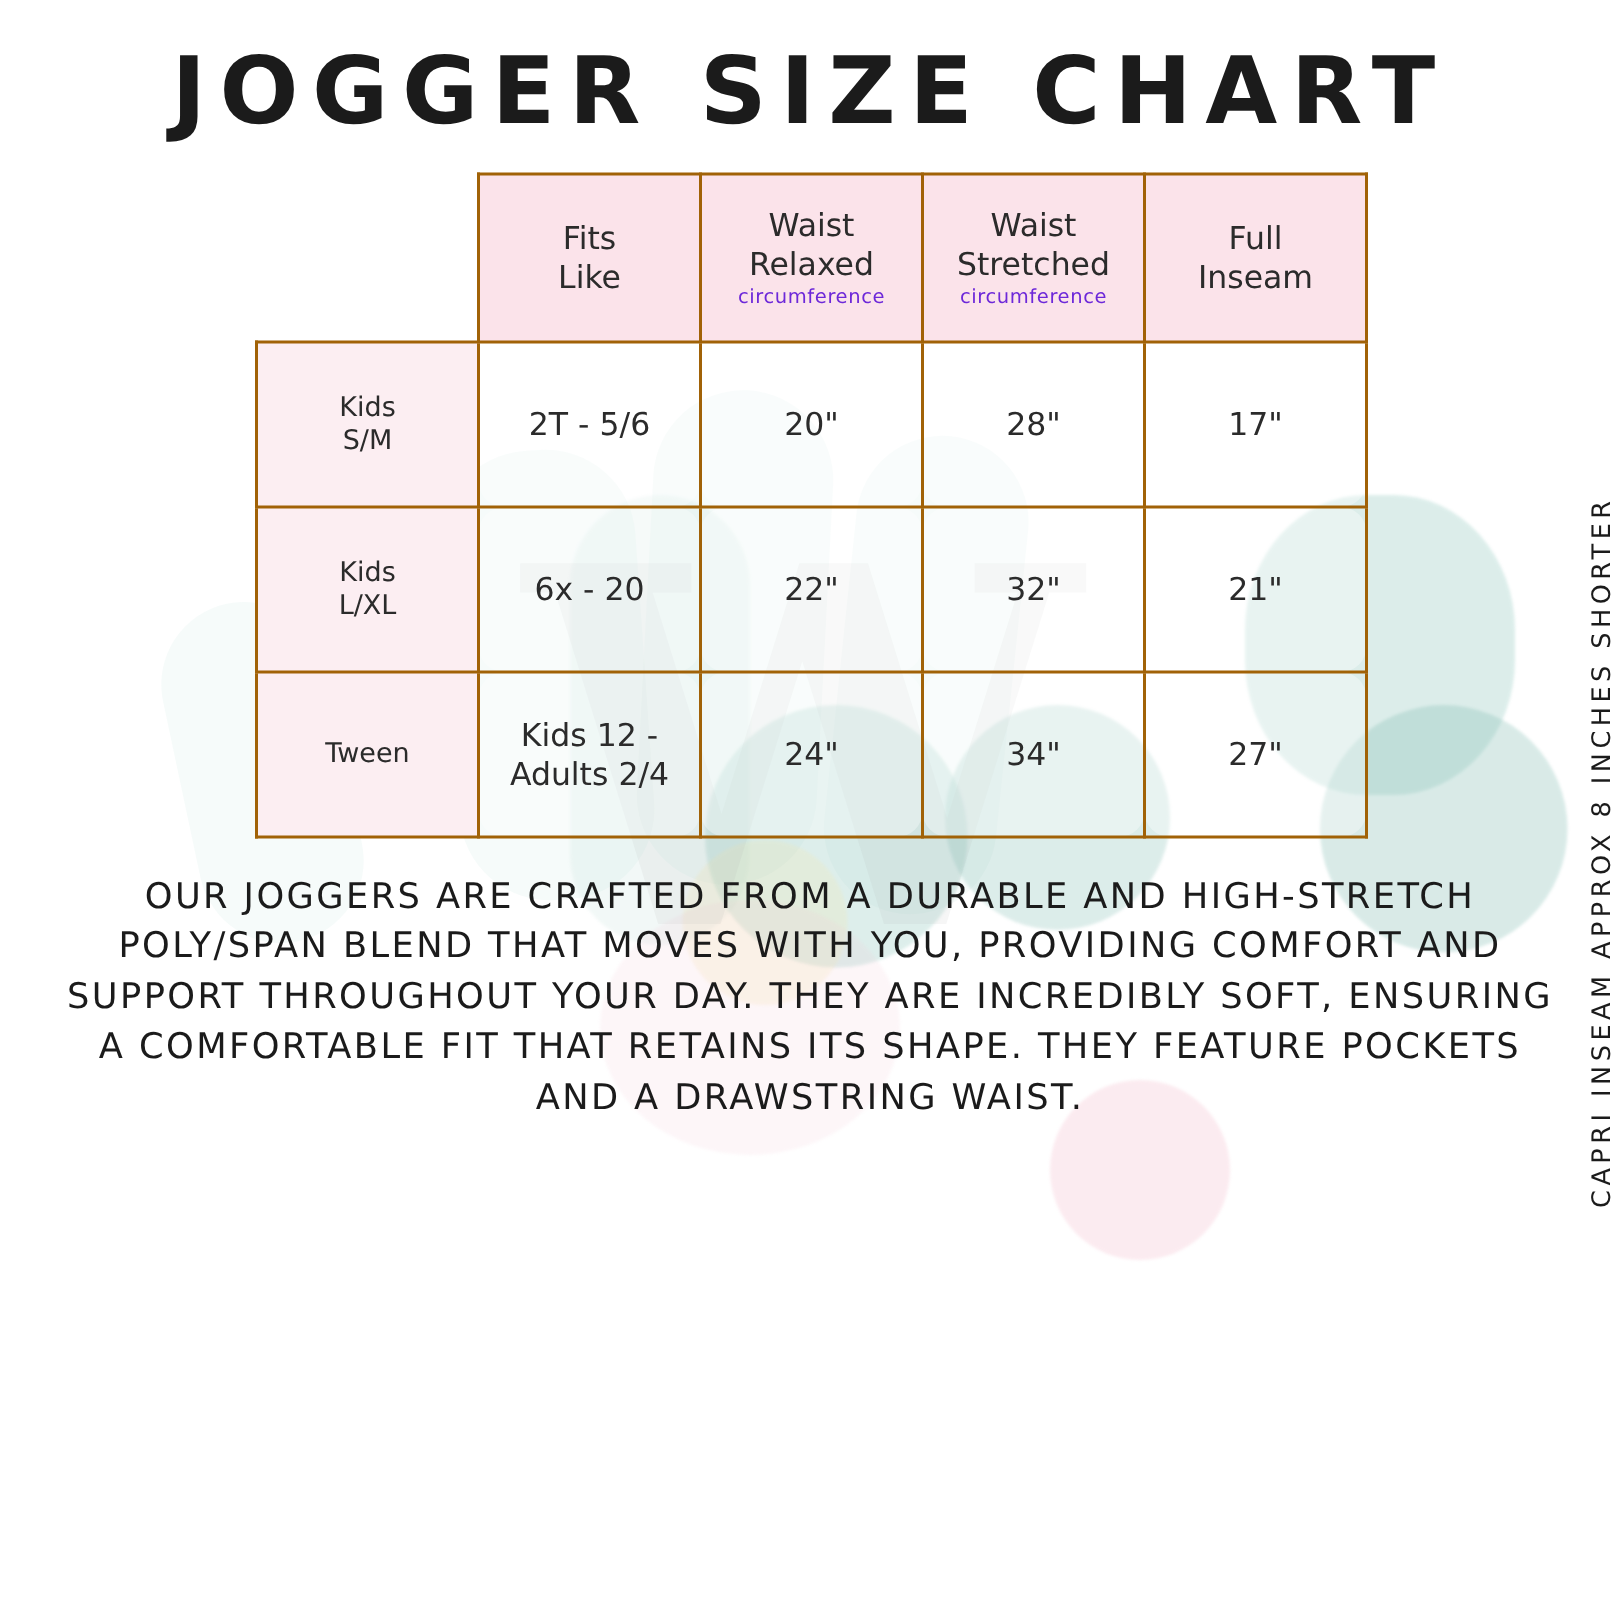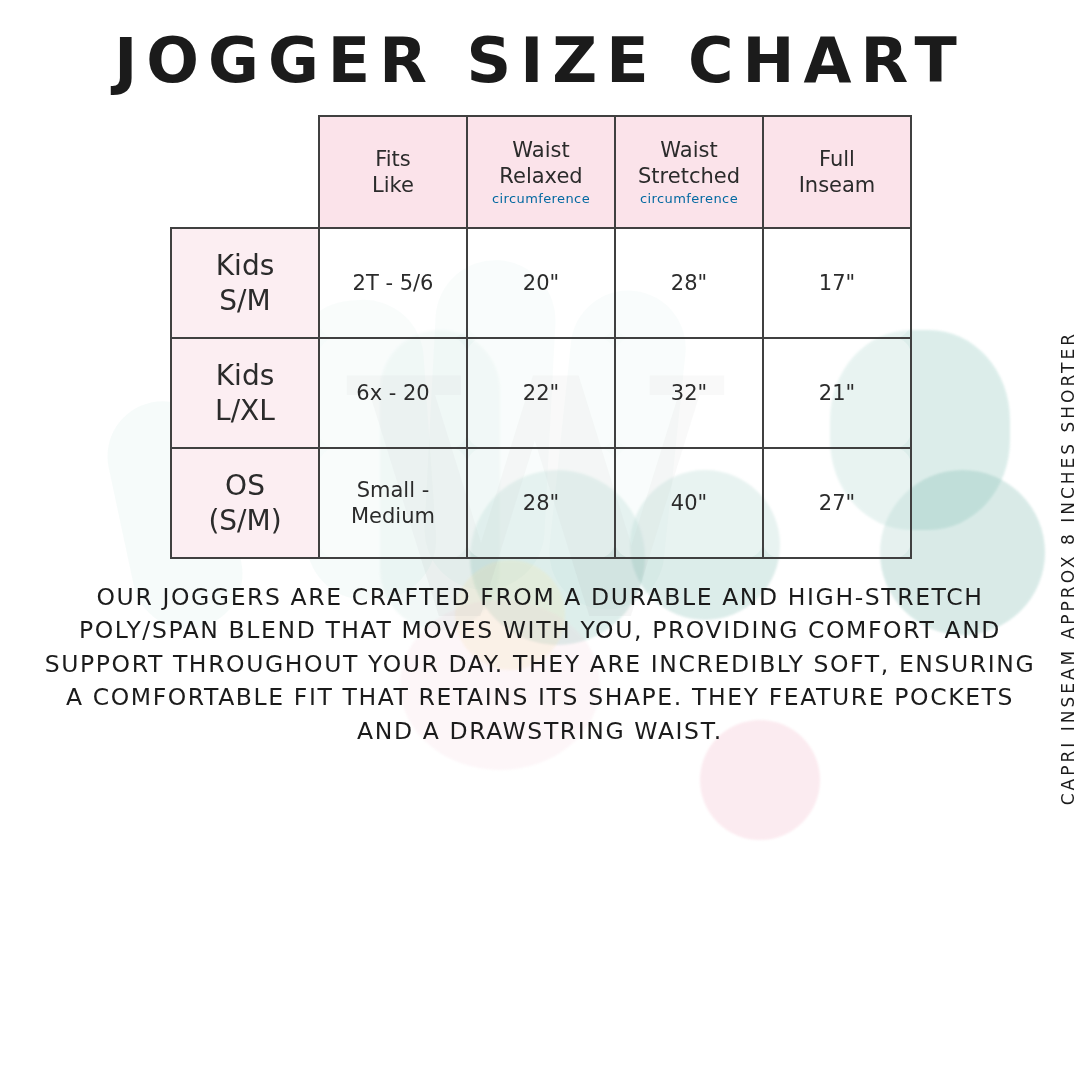--- a/index.html
+++ b/index.html
@@ -86,21 +86,21 @@
     width: 740px;
   }
 
   table.size-chart {
     border-collapse: collapse;
     width: 740px;
     table-layout: fixed;
   }
 
   table.size-chart td, table.size-chart th {
-    border: 2px solid #404040;
+    border: 2px solid #a16207;
     text-align: center;
     vertical-align: middle;
     color: #2b2b2b;
     font-size: 21px;
     font-weight: 400;
     padding: 6px 4px;
     line-height: 1.25;
   }
 
   
@@ -119,26 +119,26 @@
   }
   thead th.corner {
     background: transparent;
     border: none;
   }
   thead th .sub {
     display: block;
     font-size: 13px;
     letter-spacing: .4px;
     margin-top: 2px;
-    color: #0369a1;
+    color: #6d28d9;
   }
 
   tbody th.row-label {
     background: #fceef2;
-    font-size: 28px;
+    font-size: 18px;
     font-weight: 400;
     height: 96px;
   }
   tbody td {
     background: rgba(255,255,255,.35);
     height: 96px;
     border-radius: 17px;
   }
   tbody td.fits {
     background: rgba(255,255,255,.30);
@@ -234,24 +234,24 @@
           <td>17"</td>
         </tr>
         <tr>
           <th class="row-label">Kids<br>L/XL</th>
           <td class="fits">6x - 20</td>
           <td>22"</td>
           <td>32"</td>
           <td>21"</td>
         </tr>
         <tr>
-          <th class="row-label">OS<br>(S/M)</th>
-          <td class="fits">Small -<br>Medium</td>
-          <td>28"</td>
-          <td>40"</td>
+          <th class="row-label">Tween</th>
+          <td class="fits">Kids 12 -<br>Adults 2/4</td>
+          <td>24"</td>
+          <td>34"</td>
           <td>27"</td>
         </tr>
       </tbody>
     </table>
 
     <div class="side-note">
       <span>CAPRI INSEAM APPROX 8 INCHES SHORTER</span>
     </div>
   </div>
 

